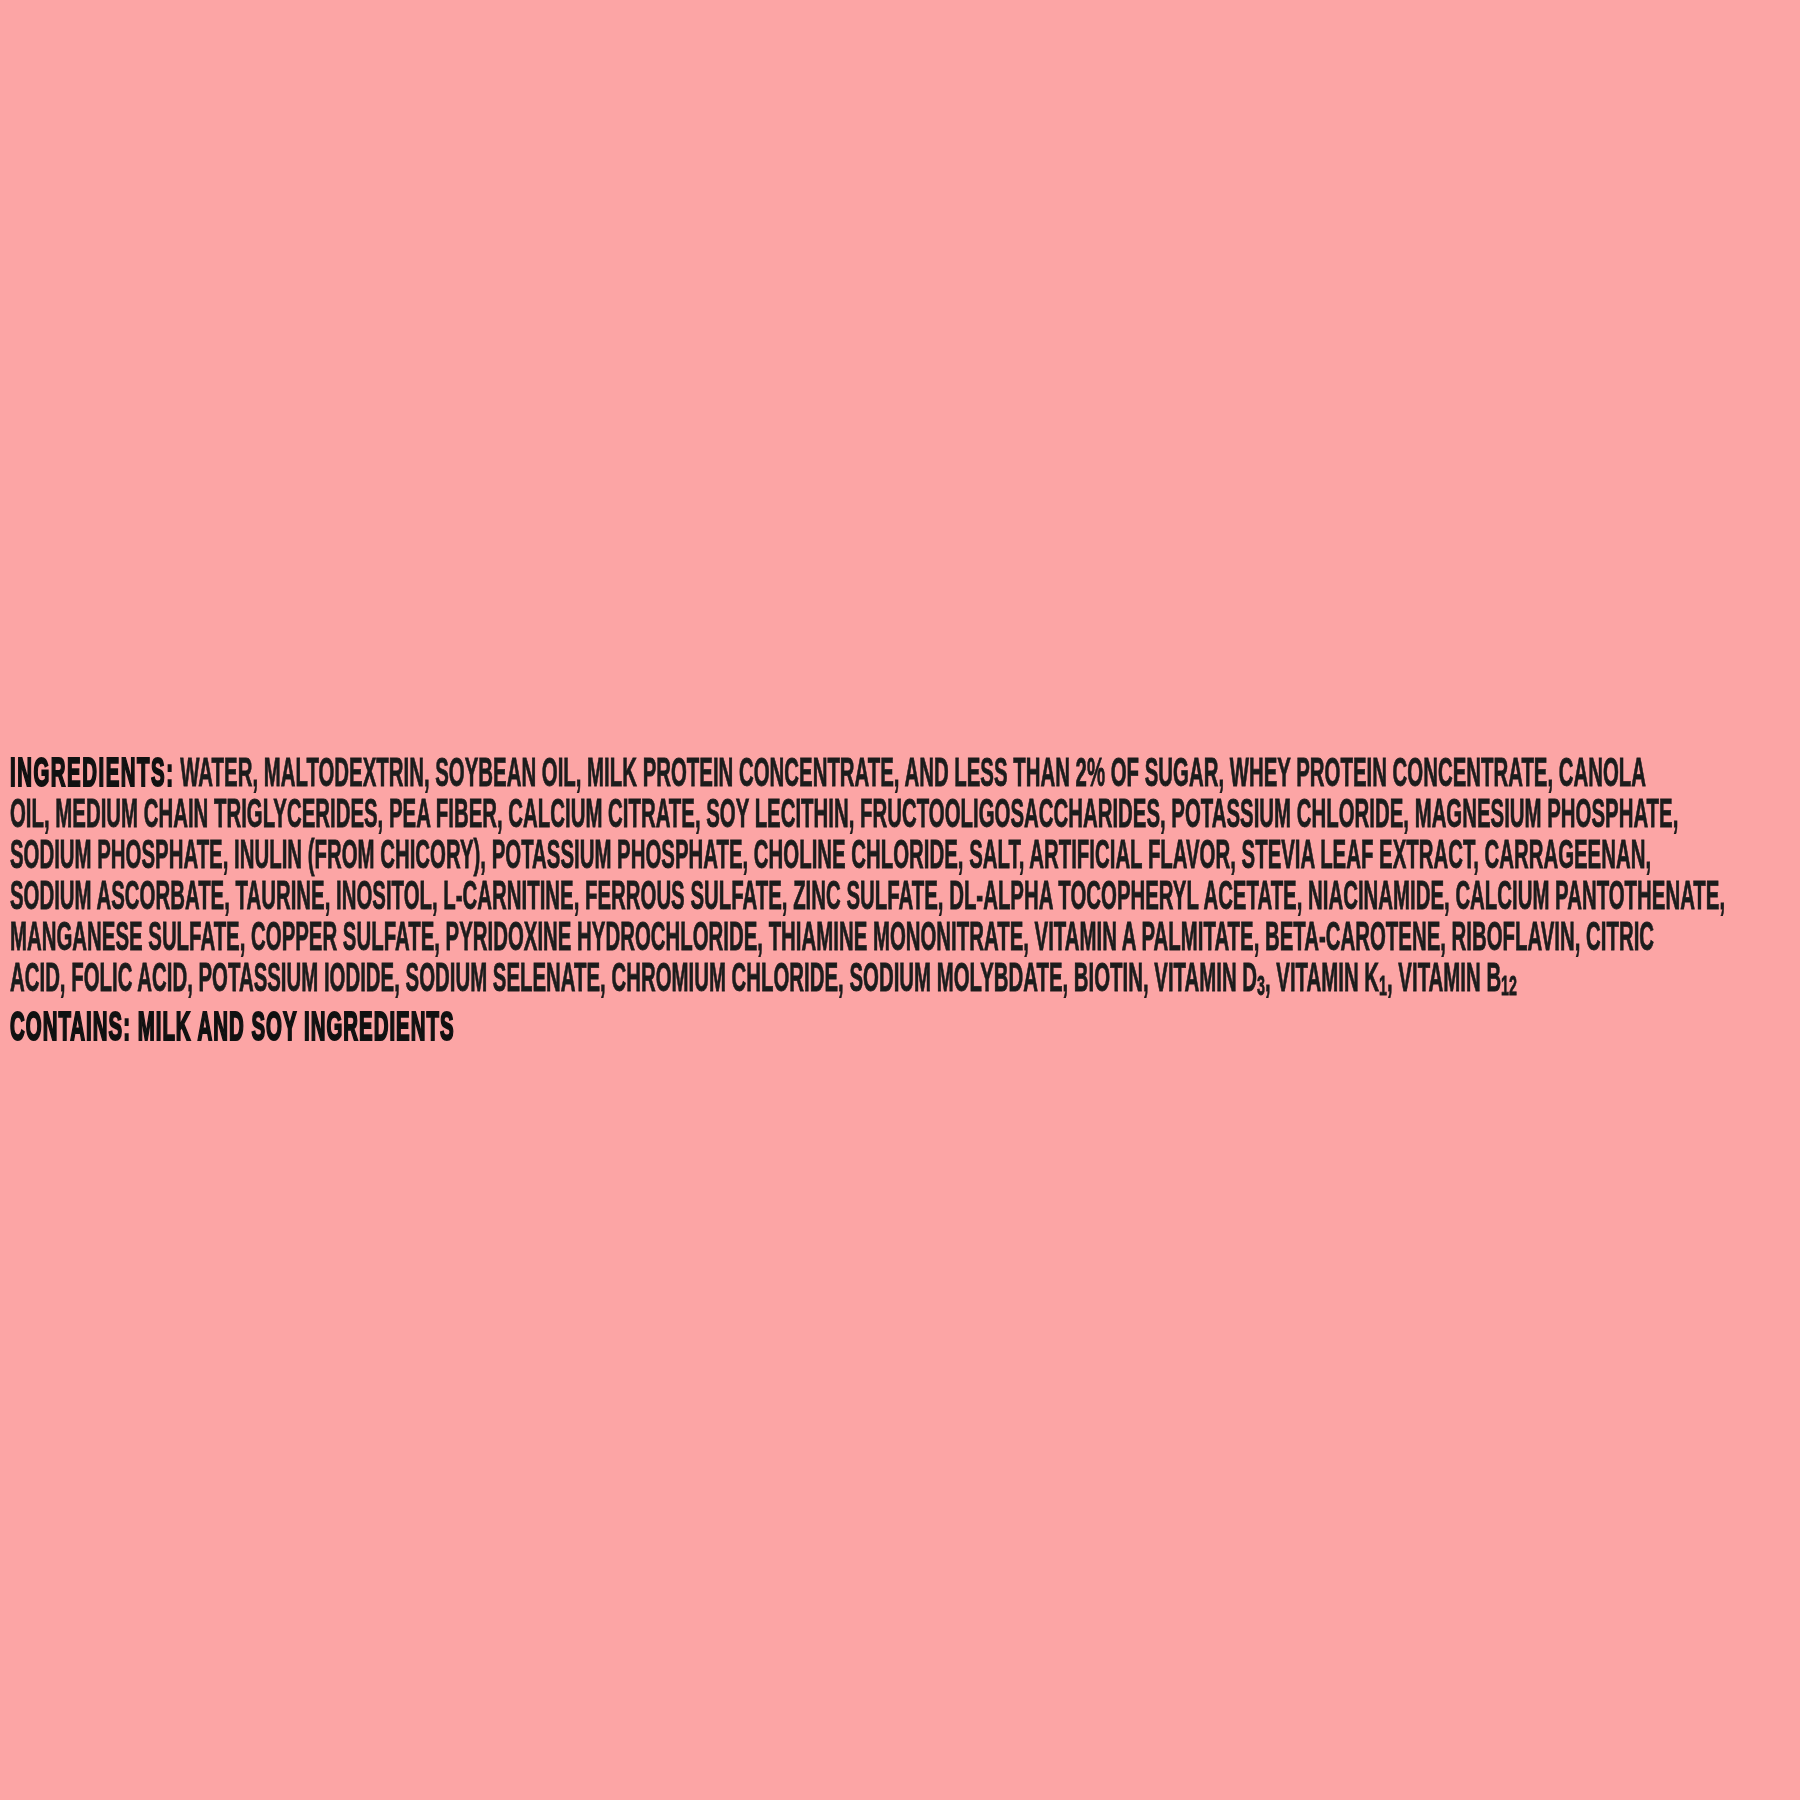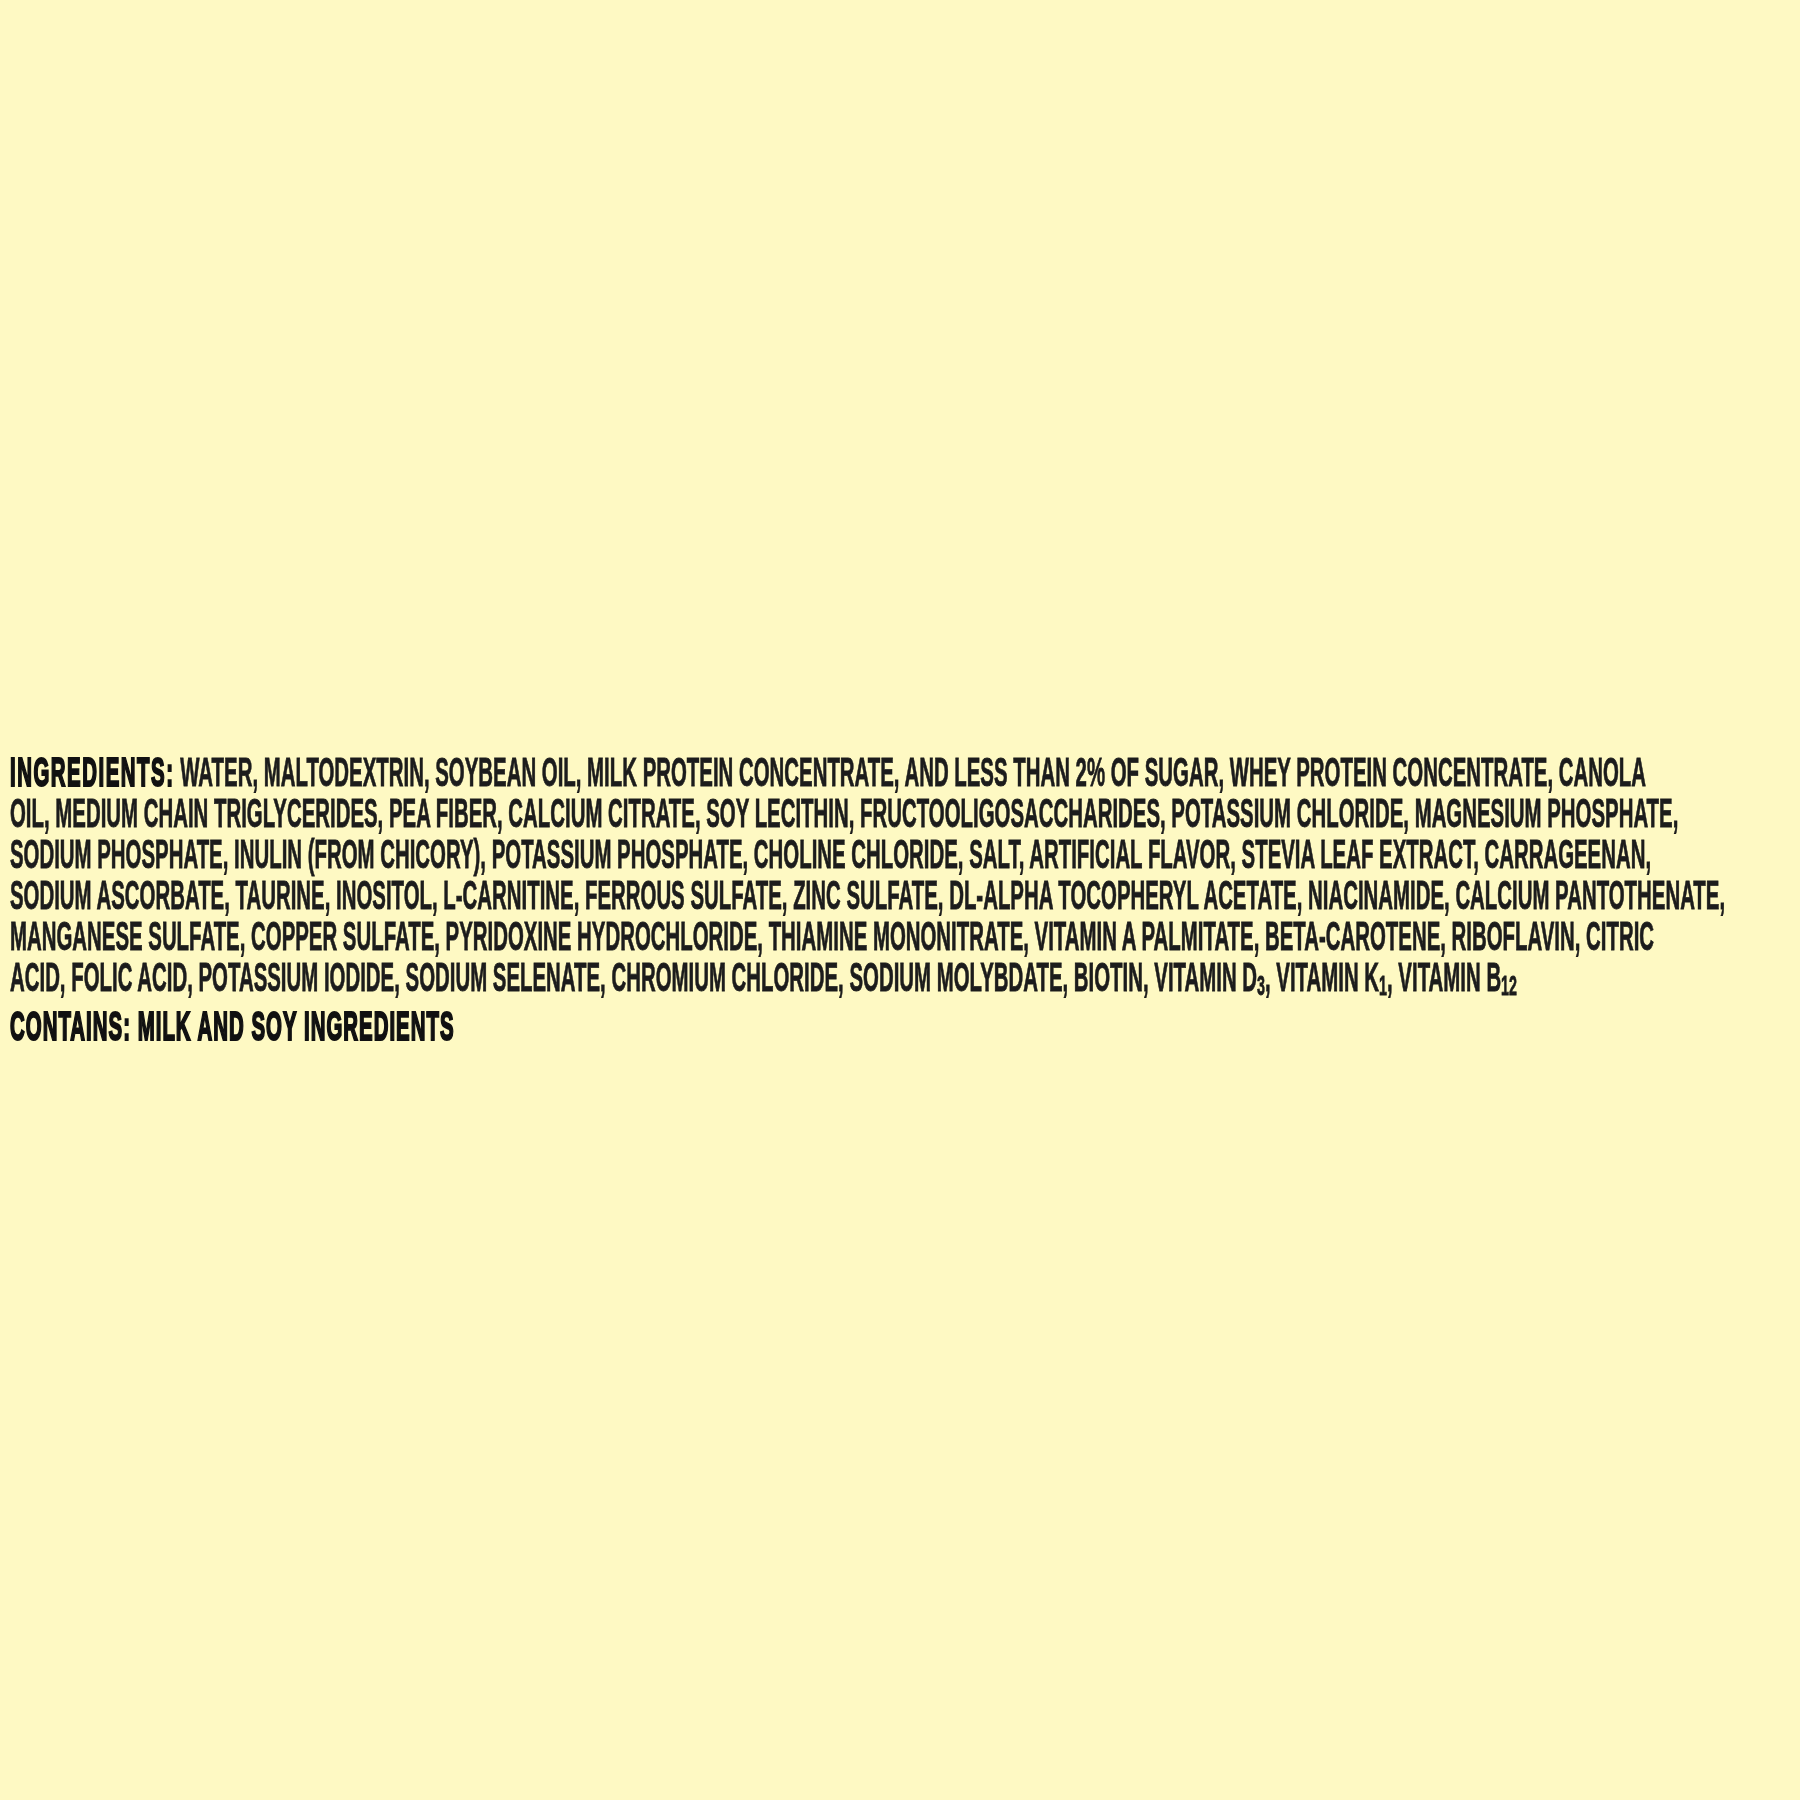--- a/index.html
+++ b/index.html
@@ -4,21 +4,21 @@
 <style>
   html, body {
     margin: 0;
     padding: 0;
     background: #ffffff;
   }
   .page {
     position: relative;
     width: 1800px;
     height: 1800px;
-    background: #fef9c3;
+    background: #fca5a5;
     overflow: hidden;
   }
   .textblock {
     position: absolute;
     left: 10px;
     top: 752px;
     width: 3600px;
     transform: scaleX(0.51);
     transform-origin: 0 0;
     font-family: "Liberation Sans", "DejaVu Sans", sans-serif;

